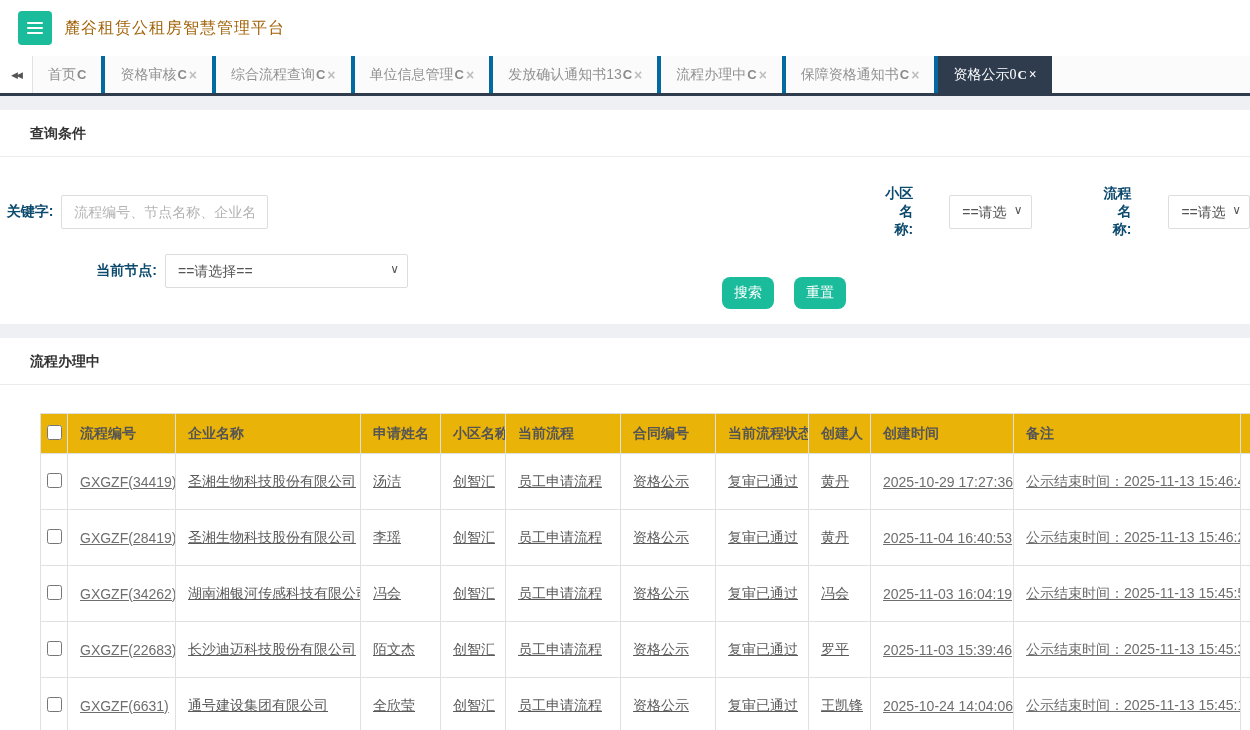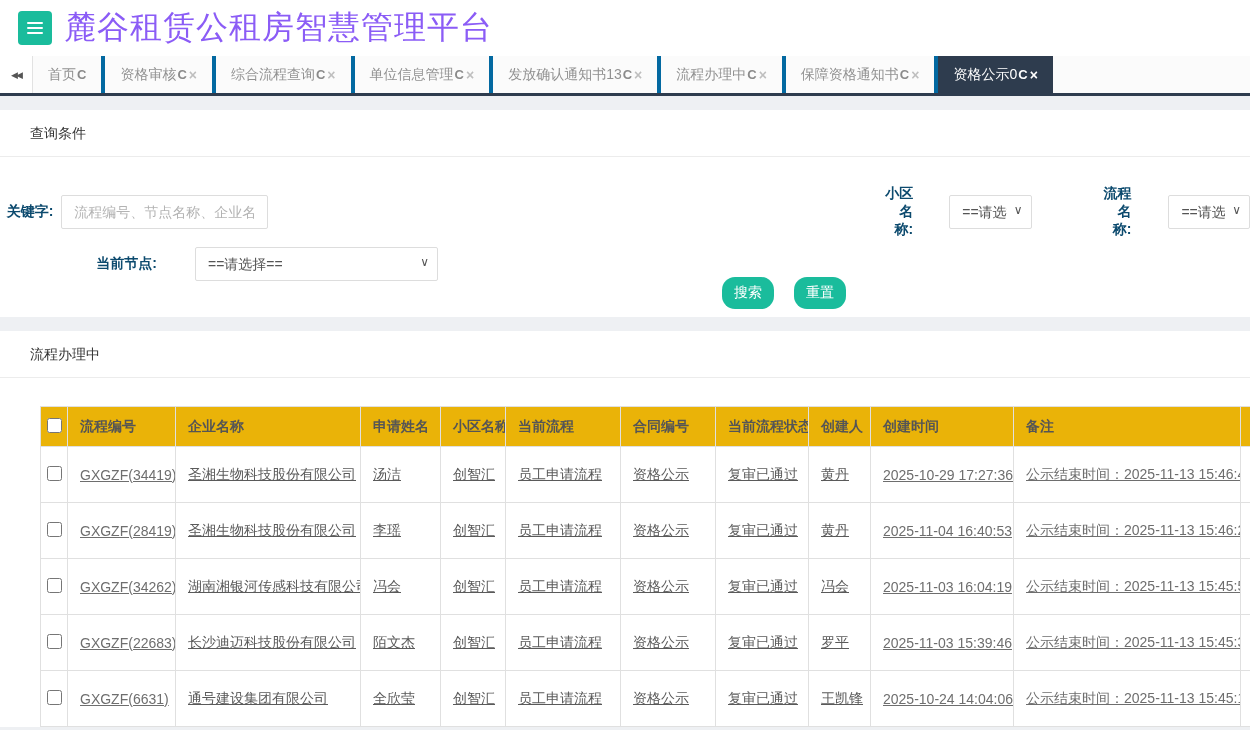--- a/index.html
+++ b/index.html
@@ -4,56 +4,56 @@
 <style>
   * { margin:0; padding:0; box-sizing:border-box; }
   html,body { width:1250px; height:730px; overflow:hidden; }
   body { font-family:"Liberation Sans","DejaVu Sans",sans-serif; background:#eef0f3; color:#555; }
 
   
   .app-header { height:56px; background:#fff; display:flex; align-items:center; padding-left:18px; }
   .menu-btn { width:34px; height:34px; background:#1abc9c; border:none; border-radius:4px;
               display:flex; flex-direction:column; align-items:center; justify-content:center; gap:3px; cursor:pointer; }
   .menu-btn i { display:block; width:16px; height:2px; background:#fff; border-radius:1px; }
-  .app-title { margin-left:12px; font-size:32px; color:#8b5cf6; letter-spacing:1px; }
+  .app-title { margin-left:12px; font-size:16px; color:#a16207; letter-spacing:1px; }
 
   
   .tabbar { height:40px; background:#fbfbfb; display:flex; align-items:stretch; border-bottom:3px solid #2e3c4e; }
   .tab-collapse { width:33px; display:flex; align-items:center; justify-content:center; background:#fff;
                   border-right:1px solid #e2e2e2; cursor:pointer; color:#555; font-size:9px; letter-spacing:-2px; }
   .tab { display:flex; align-items:center; padding:0 15px; border-right:4px solid #0369a1;
          font-size:14px; color:#919191; cursor:pointer; white-space:nowrap; background:#fbfbfb; }
   .tab .refresh { font-weight:bold; color:#8a8a8a; margin-left:1px; font-size:13px; }
   .tab .close { color:#bfbfbf; margin-left:2px; font-size:14px; font-weight:bold; }
-  .tab.active { background:#2e3c4e; color:#fff; border-right:none; }
+  .tab.active { background:#2e3c4e; color:#fff; border-right:none;font-family:Liberation Serif, serif; }
   .tab.active .refresh { color:#fff; }
   .tab.active .close { color:#fff; }
 
   
   .panel { background:#fff; margin-top:14px; }
-  .panel-title { font-size:14px; font-weight:normal; color:#333; padding:15px 30px 13px 30px; border-bottom:1px solid #ececec; }
+  .panel-title { font-size:14px; font-weight:bold; color:#333; padding:15px 30px 13px 30px; border-bottom:1px solid #ececec; }
 
   
   .query-form { padding:28px 0 36px 0; position:relative; }
   .form-row { display:flex; align-items:center; margin-top:0; }
-  .form-row + .form-row { margin-top:8px;gap:30px; }
+  .form-row + .form-row { margin-top:15px; }
   .field-label { font-size:14px; font-weight:bold; color:#0c4a6e; text-align:right; }
   .lbl-w1 { width:165px; padding-right:8px; }
   .txt-input { width:383px; height:34px; border:1px solid #ddd; border-radius:2px; padding:0 12px; font-size:14px; color:#555;
                font-family:"Liberation Sans","DejaVu Sans",sans-serif; }
   .txt-input::placeholder { color:#b3b3b3; }
   .sel-wrap { position:relative; }
   .sel-wrap select { appearance:none; -webkit-appearance:none; height:34px; border:1px solid #ddd; border-radius:2px;
                      background:#fff; font-size:14px; color:#555; padding:0 24px 0 12px; width:100%;
                      font-family:"Liberation Sans","DejaVu Sans",sans-serif; }
   .sel-wrap::after { content:"∨"; position:absolute; right:9px; top:8px; font-size:12px; color:#555; pointer-events:none; }
   .lbl-community { width:88px; margin-left:615px; padding-right:0; }
   .lbl-flowname { width:88px; margin-left:70px; padding-right:0; }
   .btns { position:absolute; left:722px; top:120px; display:flex; gap:20px; }
-  .btn { background:#1abc9c; color:#fff; border:none; border-radius:13px; height:32px; padding:0 12px;
+  .btn { background:#1abc9c; color:#fff; border:none; border-radius:8px; height:32px; padding:0 12px;
          font-size:14px; cursor:pointer; font-family:"Liberation Sans","DejaVu Sans",sans-serif; }
 
   
   .table-zone { background:#fff; padding:28px 0 0 40px; }
   table { border-collapse:collapse; table-layout:fixed; width:1260px; font-size:14px; }
   th, td { border:1px solid #e0e0e0; padding:0 12px; text-align:left; overflow:hidden; white-space:nowrap; }
   thead th { background:#eab308; height:40px; font-weight:bold; color:#555; }
   tbody td { height:56px; color:#5a5a5a; background:#fff;text-decoration:underline; }
   td.code, td.time, td.remark { color:#6e6e6e; }
   .cb-cell { text-align:center; padding:0; }

